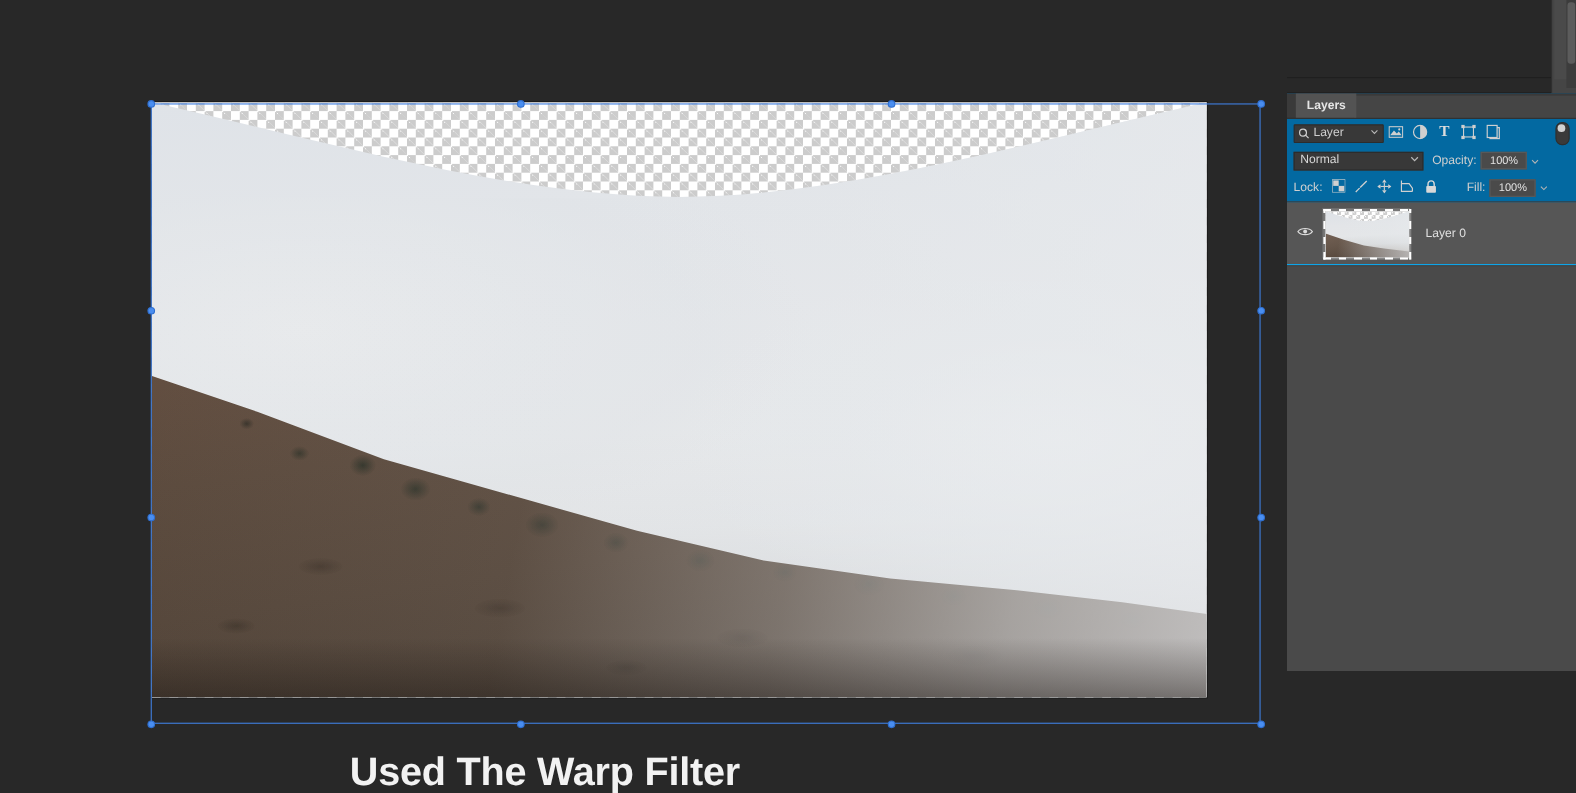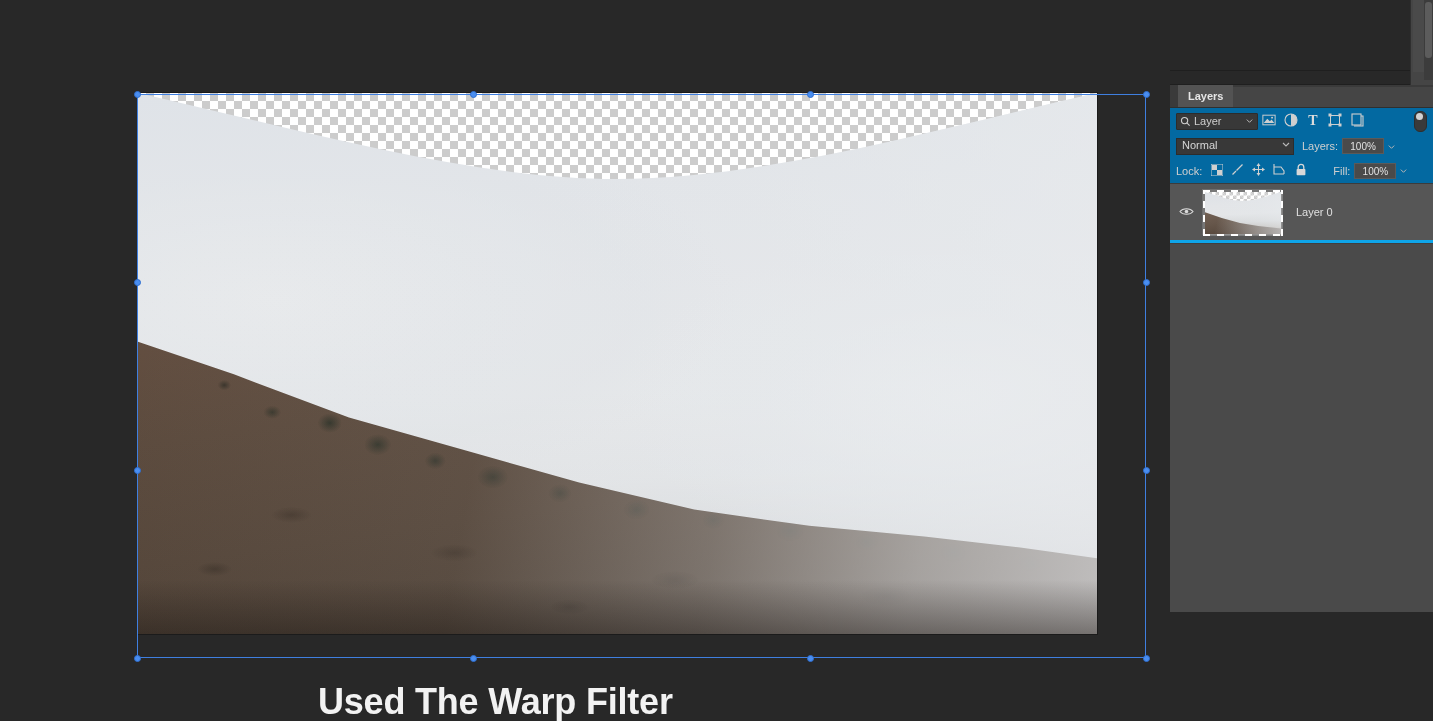--- a/index.html
+++ b/index.html
@@ -295,21 +295,21 @@
   }
 
   
   #layer-list { position: relative; }
   .layer-row {
     position: relative;
     height: 56px;
     display: flex;
     align-items: center;
     background: #565656;
-    border-bottom: 3px solid #0ea5e9;
+    border-bottom: 1px solid #0ea5e9;
   }
   .layer-eye {
     width: 32px; height: 56px;
     display: flex; align-items: center; justify-content: center;
     color: #d6d6d6;
   }
   .layer-thumb-wrap {
     position: relative;
     width: 80px; height: 46px;
     border: 1px solid #6e6e6e;
@@ -526,21 +526,21 @@
 
     <div class="panel-row" id="blend-row">
       <div id="blend-select">
         <span class="sel-text">Normal</span>
         <span>
           <svg width="10" height="10" viewBox="0 0 10 10" fill="none" stroke="#b9b9b9" stroke-width="1.1">
             <polyline points="2,4 5,7 8,4"></polyline>
           </svg>
         </span>
       </div>
-      <span class="label-sm">Layers:</span>
+      <span class="label-sm">Opacity:</span>
       <div class="num-field">100%</div>
       <div class="num-stepper">
         <svg width="9" height="9" viewBox="0 0 10 10" fill="none" stroke="#b5b5b5" stroke-width="1.1">
           <polyline points="2,4 5,7 8,4"></polyline>
         </svg>
       </div>
     </div>
 
     <div class="panel-row" id="lock-row">
       <span class="lock-label">Lock:</span>

